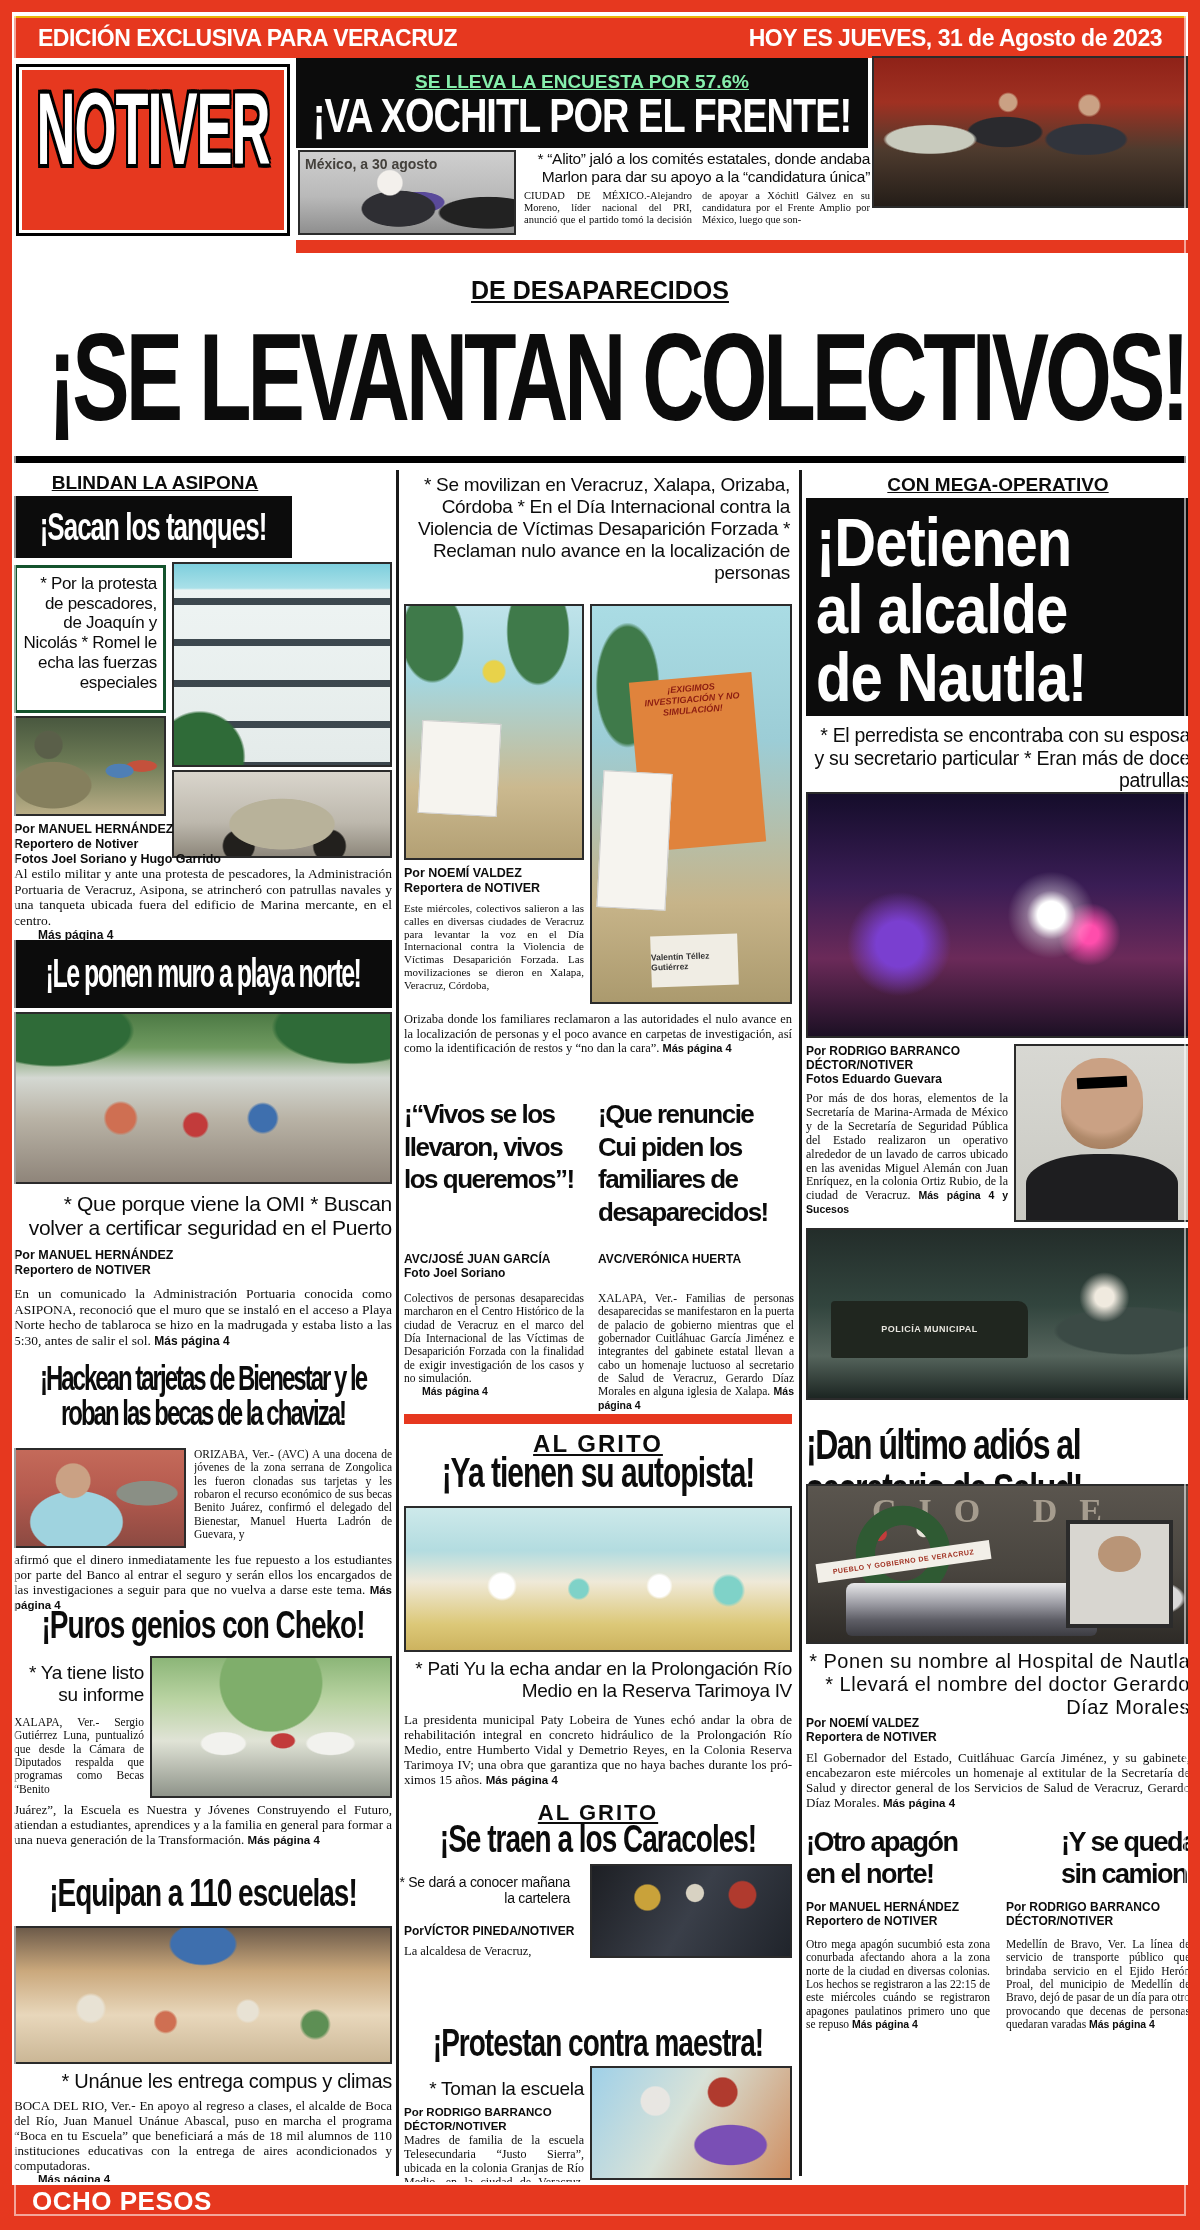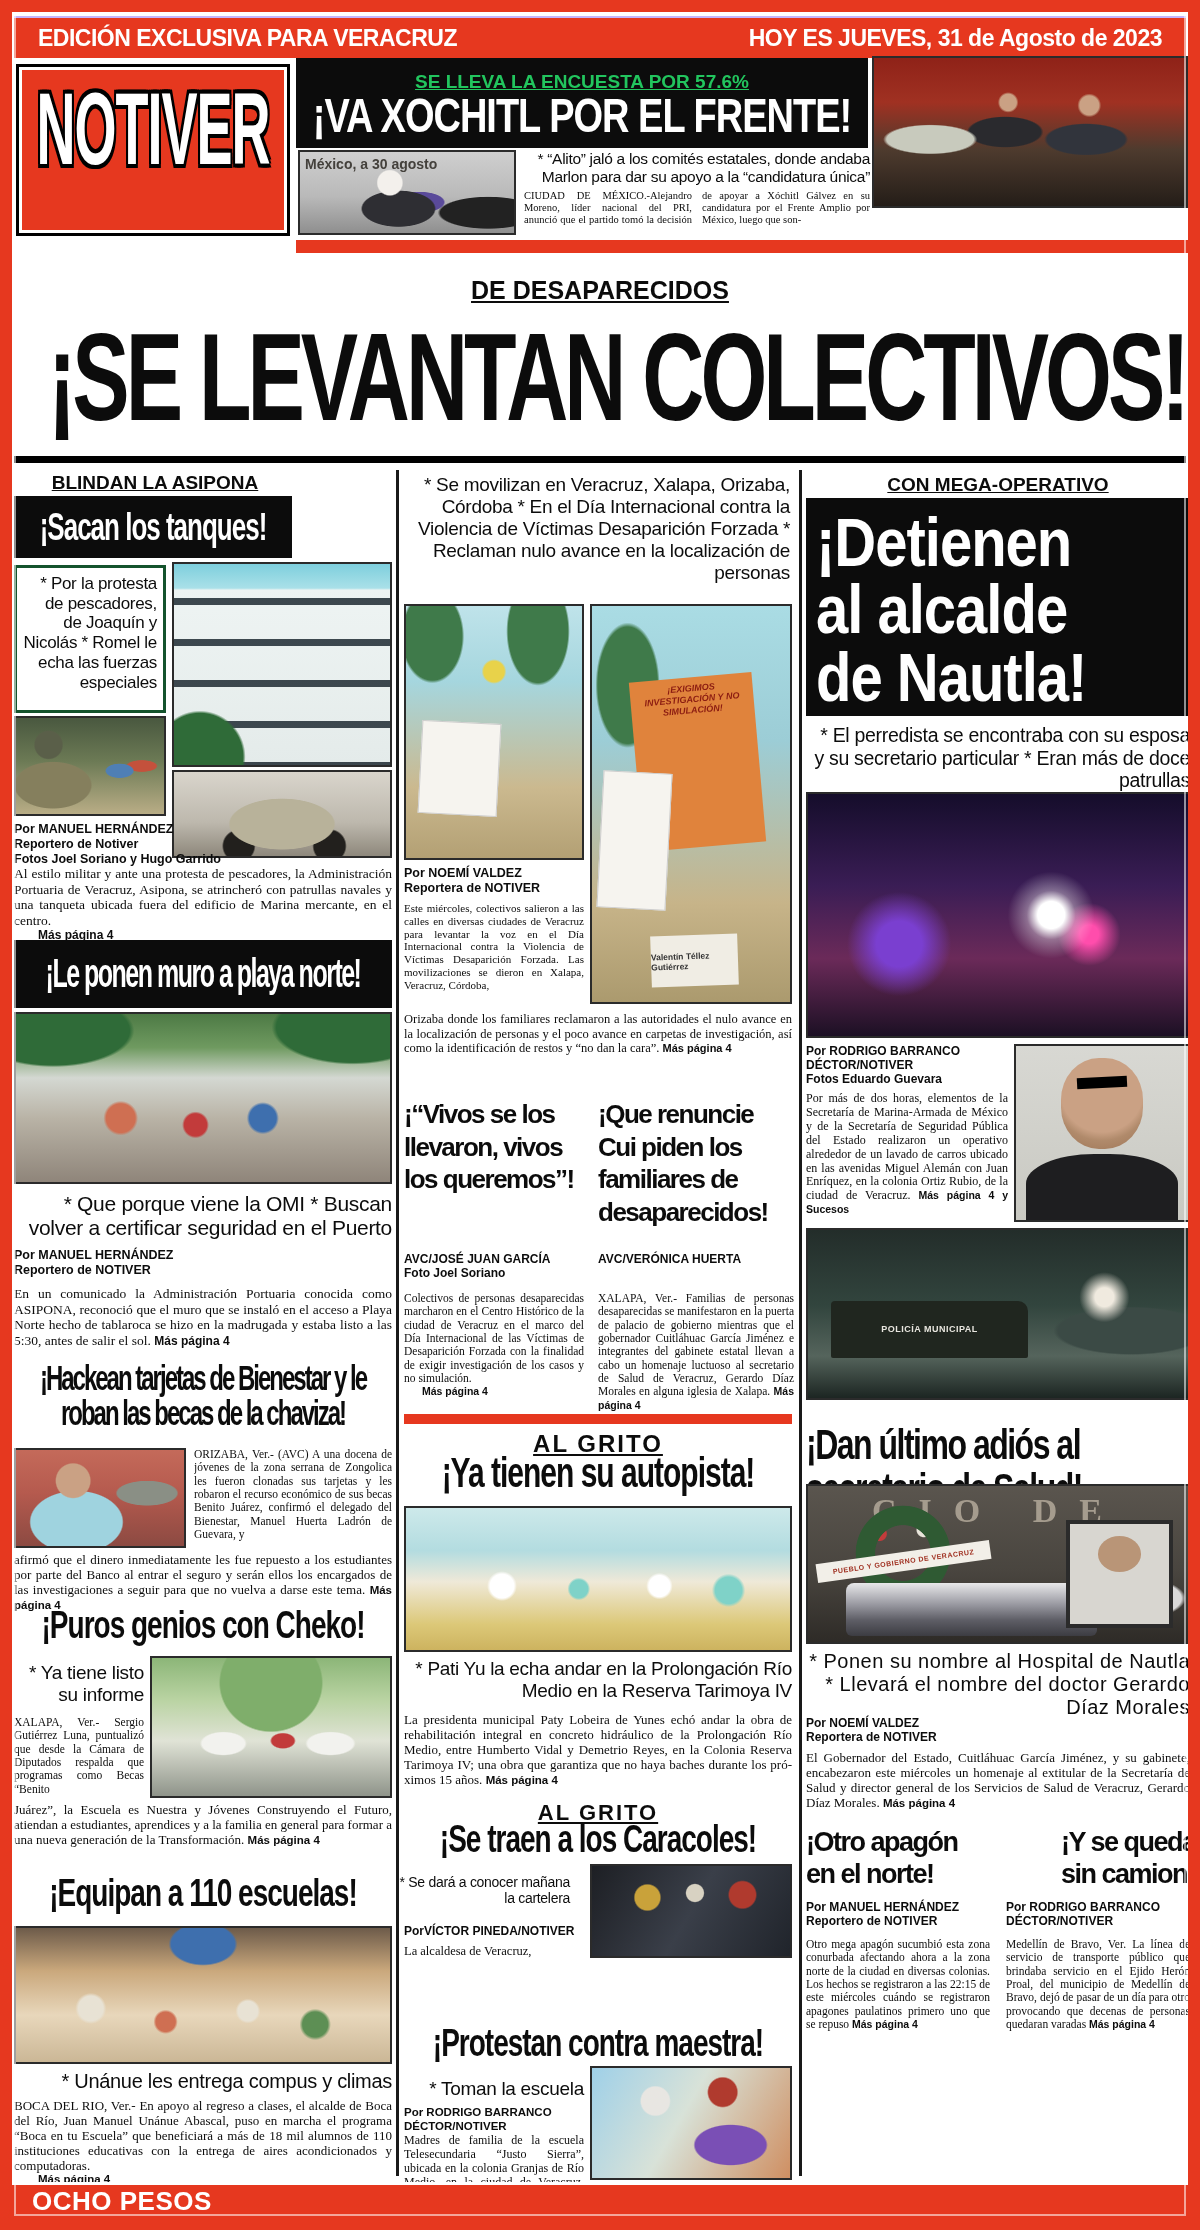--- a/index.html
+++ b/index.html
@@ -136,34 +136,34 @@
     background:linear-gradient(180deg,#e8e8ea 0%,#9a9aa2 40%,#5e5e66 70%,#3c3c42 100%);}
   .portrait{position:absolute;right:4%;top:22%;width:26%;height:64%;background:#d8d6d0;border:4px solid #2b2b2b;}
   .portrait:after{content:"";position:absolute;left:28%;top:12%;width:44%;height:36%;border-radius:50%;background:#b99577;}
   .caption-dark{position:absolute;left:5px;top:4px;color:#44413c;font-size:14px;font-weight:bold;}
 </style>
 </head>
 <body>
 
 <div class="page">
 
-  <div class="abs redbar" style="left:14px;top:16px;width:1172px;height:42px;border-top:2px solid #c4b5fd;display:flex;justify-content:space-between;align-items:center;padding:0 24px;">
+  <div class="abs redbar" style="left:14px;top:16px;width:1172px;height:42px;border-top:2px solid #eab308;display:flex;justify-content:space-between;align-items:center;padding:0 24px;">
     <span style="color:#fff;font-weight:bold;font-size:23px;letter-spacing:-0.5px;">EDICIÓN EXCLUSIVA PARA VERACRUZ</span>
     <span style="color:#fff;font-weight:bold;font-size:23px;letter-spacing:-0.5px;">HOY ES JUEVES, 31 de Agosto de 2023</span>
   </div>
 
   <div class="abs" style="left:16px;top:64px;width:274px;height:172px;background:var(--red);border:3px solid #000;box-shadow:inset 0 0 0 3px #fff;text-align:center;">
     <div style="margin-top:34px;">
       <span class="cond" style="font-size:54px;font-weight:bold;color:#fff;letter-spacing:-1px;transform:scaleY(1.9);
                    text-shadow:2px 0 #000,-2px 0 #000,0 2px #000,0 -2px #000,2px 2px #000,-2px -2px #000,2px -2px #000,-2px 2px #000;">NOTIVER</span>
     </div>
   </div>
 
   <div class="abs blackbox" style="left:296px;top:58px;width:572px;height:90px;flex-direction:column;">
-    <div class="kicker" style="color:#22c55e;font-size:19px;">SE LLEVA LA ENCUESTA POR 57.6%</div>
+    <div class="kicker" style="color:#86efac;font-size:19px;">SE LLEVA LA ENCUESTA POR 57.6%</div>
     <span class="cond hl" style="font-size:38px;color:#fff;transform:scaleY(1.25);margin-top:4px;">¡VA XOCHITL POR EL FRENTE!</span>
   </div>
 
   <div class="photo ph-hug" style="left:298px;top:150px;width:218px;height:85px;">
     <span class="caption-dark">México, a 30 agosto</span>
   </div>
 
   <div class="abs bullets" style="left:524px;top:150px;width:346px;font-size:15.5px;">* “Alito” jaló a los comités estatales, donde andaba Marlon para dar su apoyo a la “candidatura única”</div>
 
   <div class="abs" style="left:524px;top:190px;width:346px;height:48px;overflow:hidden;column-count:2;column-gap:10px;">

